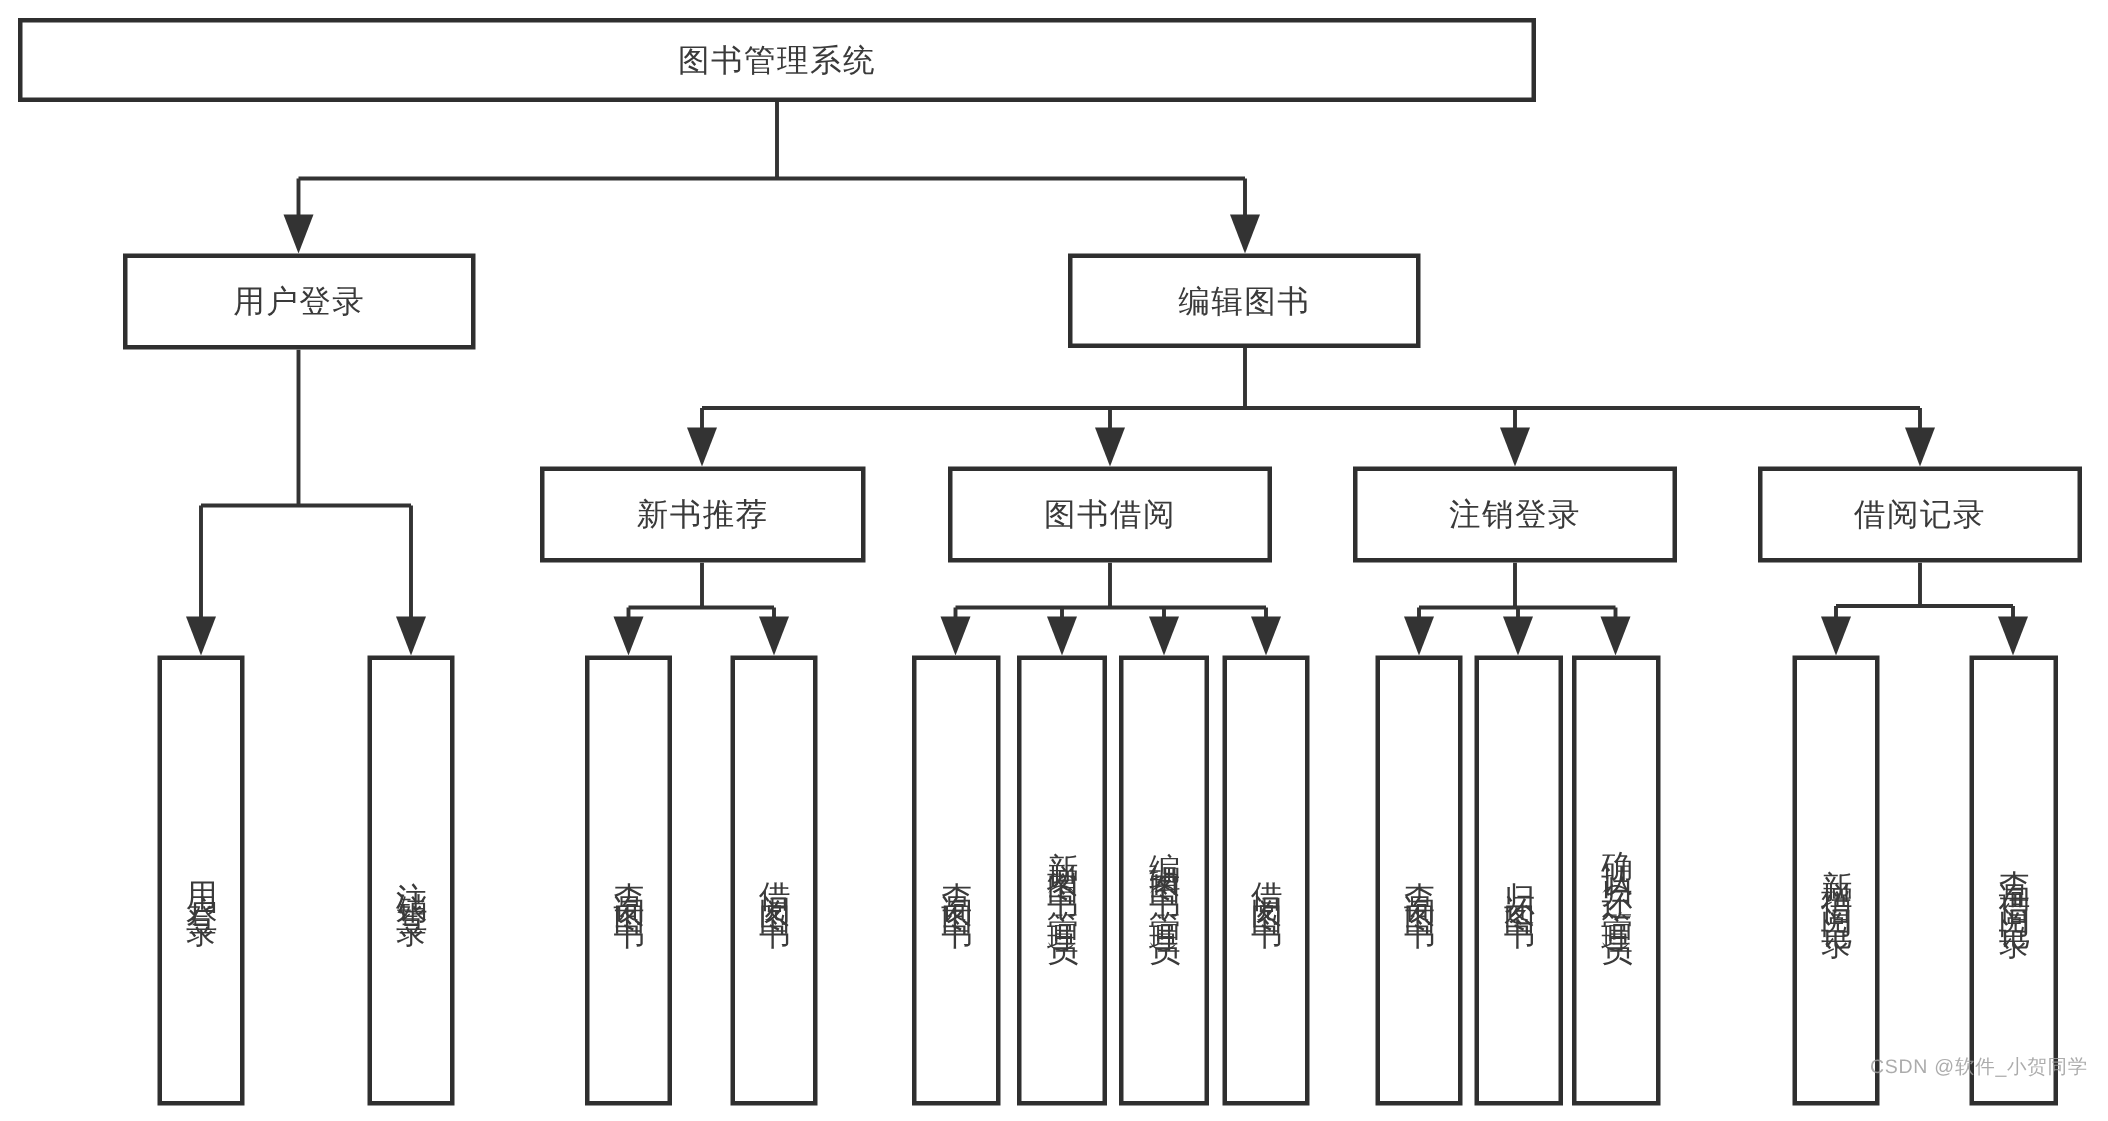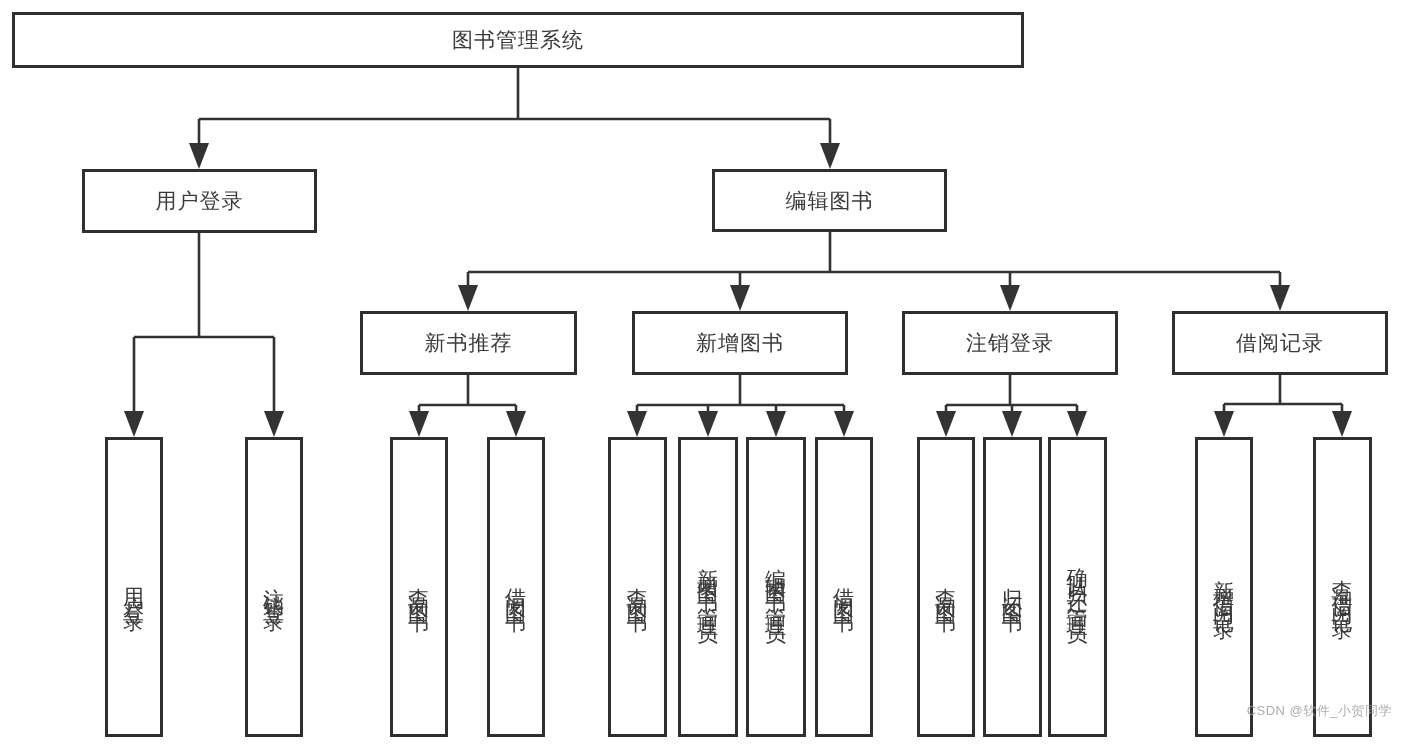--- a/index.html
+++ b/index.html
@@ -105,21 +105,21 @@
       <polygon points="1332,411 1352,411 1342,437"></polygon>
     </g>
   </svg>
 
   <div class="node h-node" style="left:12px; top:12px; width:1012px; height:56px;">图书管理系统</div>
 
   <div class="node h-node" style="left:82px; top:169px; width:235px; height:64px;">用户登录</div>
   <div class="node h-node" style="left:712px; top:169px; width:235px; height:63px;">编辑图书</div>
 
   <div class="node h-node" style="left:360px; top:311px; width:217px; height:64px;">新书推荐</div>
-  <div class="node h-node" style="left:632px; top:311px; width:216px; height:64px;">新增图书</div>
+  <div class="node h-node" style="left:632px; top:311px; width:216px; height:64px;">图书借阅</div>
   <div class="node h-node" style="left:902px; top:311px; width:216px; height:64px;">注销登录</div>
   <div class="node h-node" style="left:1172px; top:311px; width:216px; height:64px;">借阅记录</div>
 
   <div class="node v-node" style="left:105px; top:437px; width:58px; height:300px;">
     <span class="v-text">用户登录</span>
   </div>
   <div class="node v-node" style="left:245px; top:437px; width:58px; height:300px;">
     <span class="v-text">注销登录</span>
   </div>
 

